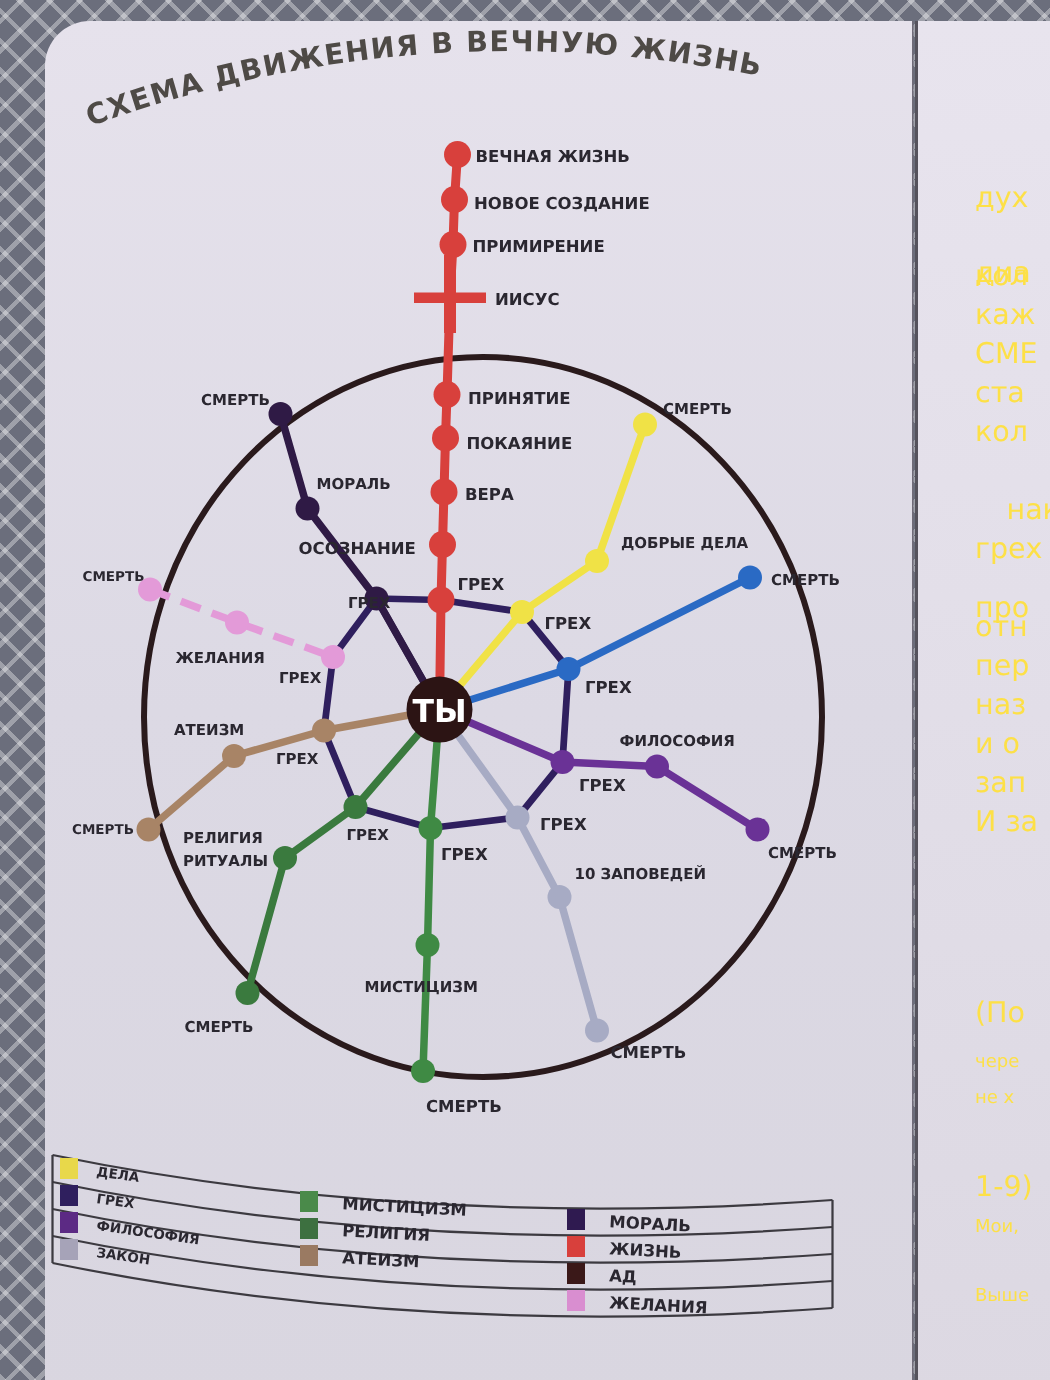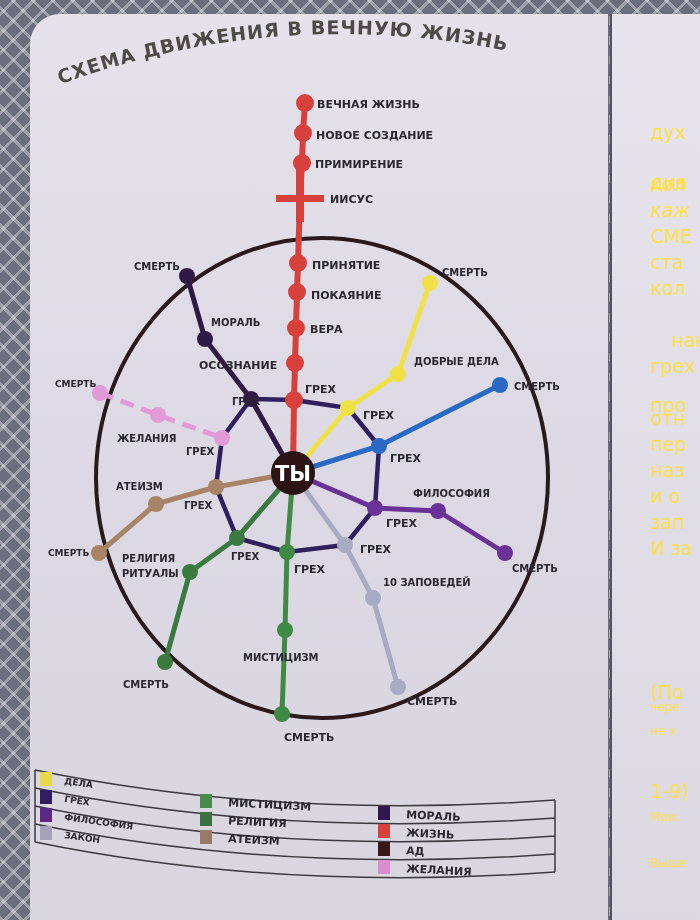--- a/index.html
+++ b/index.html
@@ -174,32 +174,32 @@
       <text x="406" y="854" font-size="11" class="legend-text" transform="rotate(3 402 854)">АД</text>
       <rect x="378" y="860" width="12" height="14" fill="#d98ed0"></rect>
       <text x="406" y="872" font-size="11" class="legend-text" transform="rotate(3 402 872)">ЖЕЛАНИЯ</text>
     </g>
 </svg>
 
 <div id="right-text">
     <div class="rp-line" style="top: 121px; left: 650px;">дух</div>
     <div class="rp-line" style="top: 147px; left: 650px; margin-top: 24px;">диа</div>
     <div class="rp-line" style="top: 173px; left: 650px;">кол</div>
-    <div class="rp-line" style="top: 199px; left: 650px; font-style: italic;">каж</div>
+    <div class="rp-line" style="top: 199px; left: 650px;">каж</div>
     <div class="rp-line" style="top: 225px; left: 650px;">СМЕ</div>
     <div class="rp-line" style="top: 251px; left: 650px;">ста</div>
     <div class="rp-line" style="top: 277px; left: 650px;">кол</div>
     <div class="rp-line" style="top: 329px; left: 671px;">нак</div>
     <div class="rp-line" style="top: 355px; left: 650px;">грех</div>
     <div class="rp-line" style="top: 381px; left: 650px; margin-top: 13px;">про</div>
     <div class="rp-line" style="top: 407px; left: 650px;">отн</div>
     <div class="rp-line" style="top: 433px; left: 650px;">пер</div>
     <div class="rp-line" style="top: 459px; left: 650px;">наз</div>
     <div class="rp-line" style="top: 485px; left: 650px;">и о</div>
     <div class="rp-line" style="top: 511px; left: 650px;">зап</div>
     <div class="rp-line" style="top: 537px; left: 650px;">И за</div>
-    <div class="rp-line" style="top: 681px; left: 650px;">(По</div>
+    <div class="rp-line" style="top: 664px; left: 650px;">(По</div>
     <div class="rp-line small" style="top: 696px; left: 650px;">чере</div>
     <div class="rp-line small" style="top: 720px; left: 650px;">не х</div>
     <div class="rp-line" style="top: 780px; left: 650px;">1-9)</div>
     <div class="rp-line small" style="top: 806px; left: 650px;">Мои,</div>
     <div class="rp-line small" style="top: 852px; left: 650px;">Выше</div>
   </div>
 
 </body></html>

